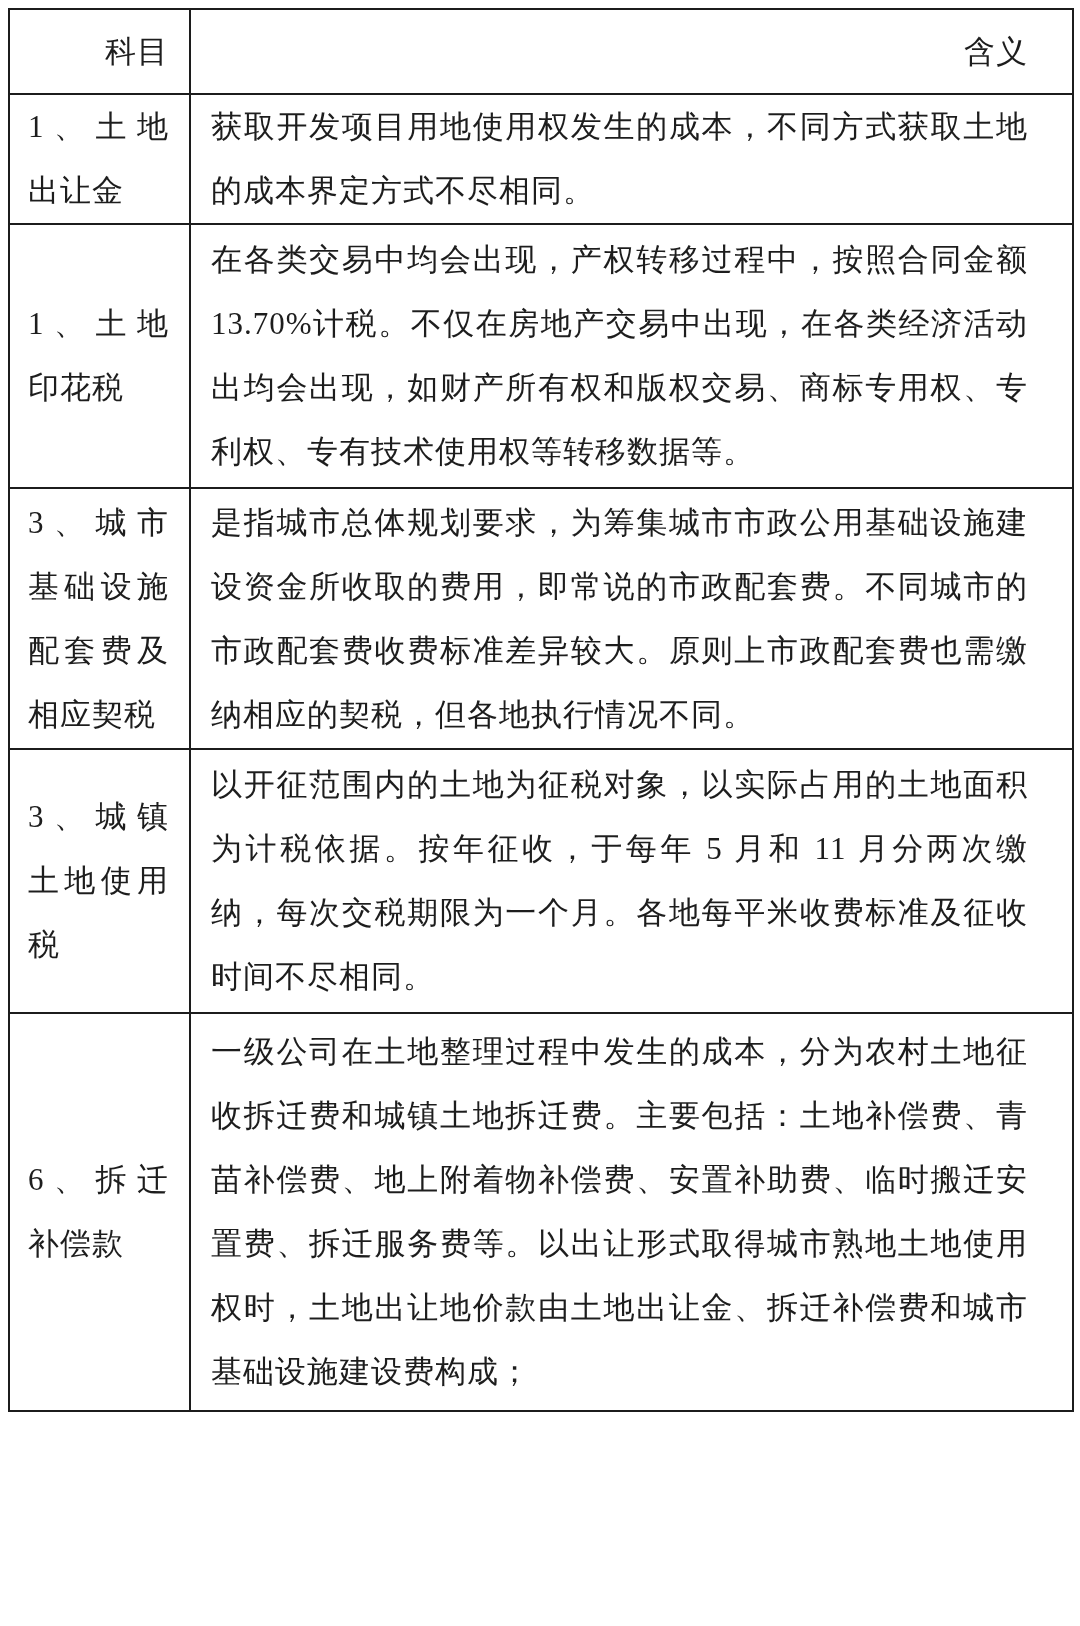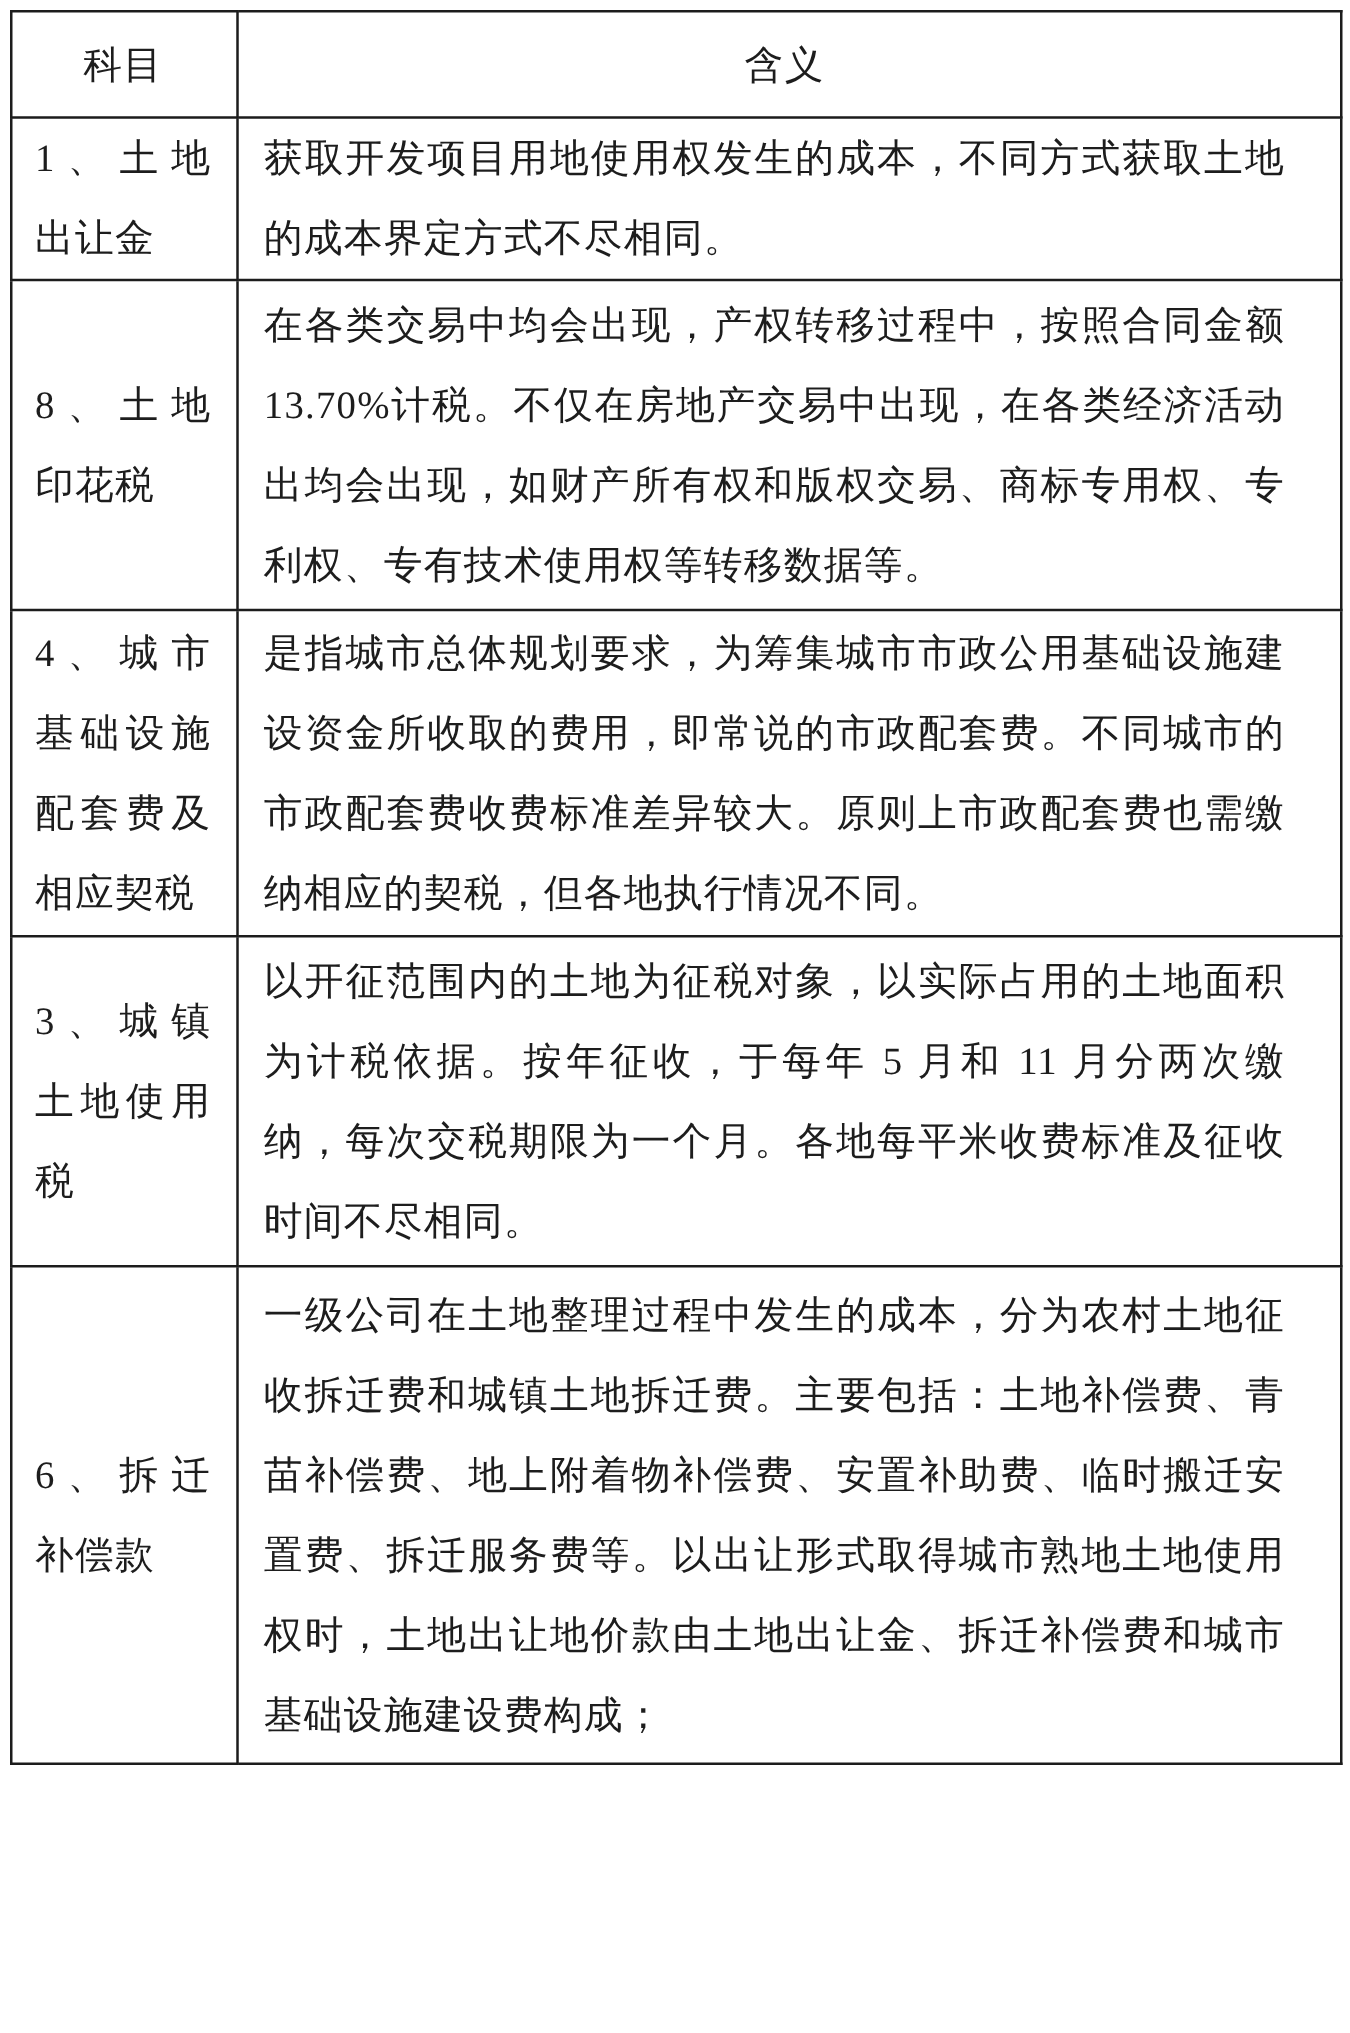--- a/index.html
+++ b/index.html
@@ -32,21 +32,21 @@
     font-weight: normal;
     font-size: 31px;
     line-height: 64px;
     text-align: justify;
     letter-spacing: 1px;
     overflow: hidden;
   }
   
   .doc-table tr.row-header { height: 85px; }
   .doc-table th {
-    text-align: center;
+    text-align: right;
     line-height: 40px;
   }
   .doc-table th.cell-subject { padding: 0 20px 0 18px; }
   .doc-table th.cell-meaning { padding: 0 44px 0 36px; }
   
   .doc-table td.cell-subject {
     padding: 0 20px 0 18px; 
   }
   .doc-table td.cell-meaning {
     padding: 0 44px 0 20px;
@@ -72,25 +72,25 @@
       <th class="cell-subject">科目</th>
       <th class="cell-meaning">含义</th>
     </tr>
   </thead>
   <tbody>
     <tr class="row-1">
       <td class="cell-subject">1、土地出让金</td>
       <td class="cell-meaning">获取开发项目用地使用权发生的成本，不同方式获取土地的成本界定方式不尽相同。</td>
     </tr>
     <tr class="row-3">
-      <td class="cell-subject">8、土地印花税</td>
+      <td class="cell-subject">1、土地印花税</td>
       <td class="cell-meaning">在各类交易中均会出现，产权转移过程中，按照合同金额 13.70%计税。不仅在房地产交易中出现，在各类经济活动出均会出现，如财产所有权和版权交易、商标专用权、专利权、专有技术使用权等转移数据等。</td>
     </tr>
     <tr class="row-4">
-      <td class="cell-subject">4、城市基础设施配套费及相应契税</td>
+      <td class="cell-subject">3、城市基础设施配套费及相应契税</td>
       <td class="cell-meaning">是指城市总体规划要求，为筹集城市市政公用基础设施建设资金所收取的费用，即常说的市政配套费。不同城市的市政配套费收费标准差异较大。原则上市政配套费也需缴纳相应的契税，但各地执行情况不同。</td>
     </tr>
     <tr class="row-5">
       <td class="cell-subject">3、城镇土地使用税</td>
       <td class="cell-meaning">以开征范围内的土地为征税对象，以实际占用的土地面积为计税依据。按年征收，于每年 5 月和 11 月分两次缴纳，每次交税期限为一个月。各地每平米收费标准及征收时间不尽相同。</td>
     </tr>
     <tr class="row-6">
       <td class="cell-subject">6、拆迁补偿款</td>
       <td class="cell-meaning">一级公司在土地整理过程中发生的成本，分为农村土地征收拆迁费和城镇土地拆迁费。主要包括：土地补偿费、青苗补偿费、地上附着物补偿费、安置补助费、临时搬迁安置费、拆迁服务费等。以出让形式取得城市熟地土地使用权时，土地出让地价款由土地出让金、拆迁补偿费和城市基础设施建设费构成；</td>
     </tr>

